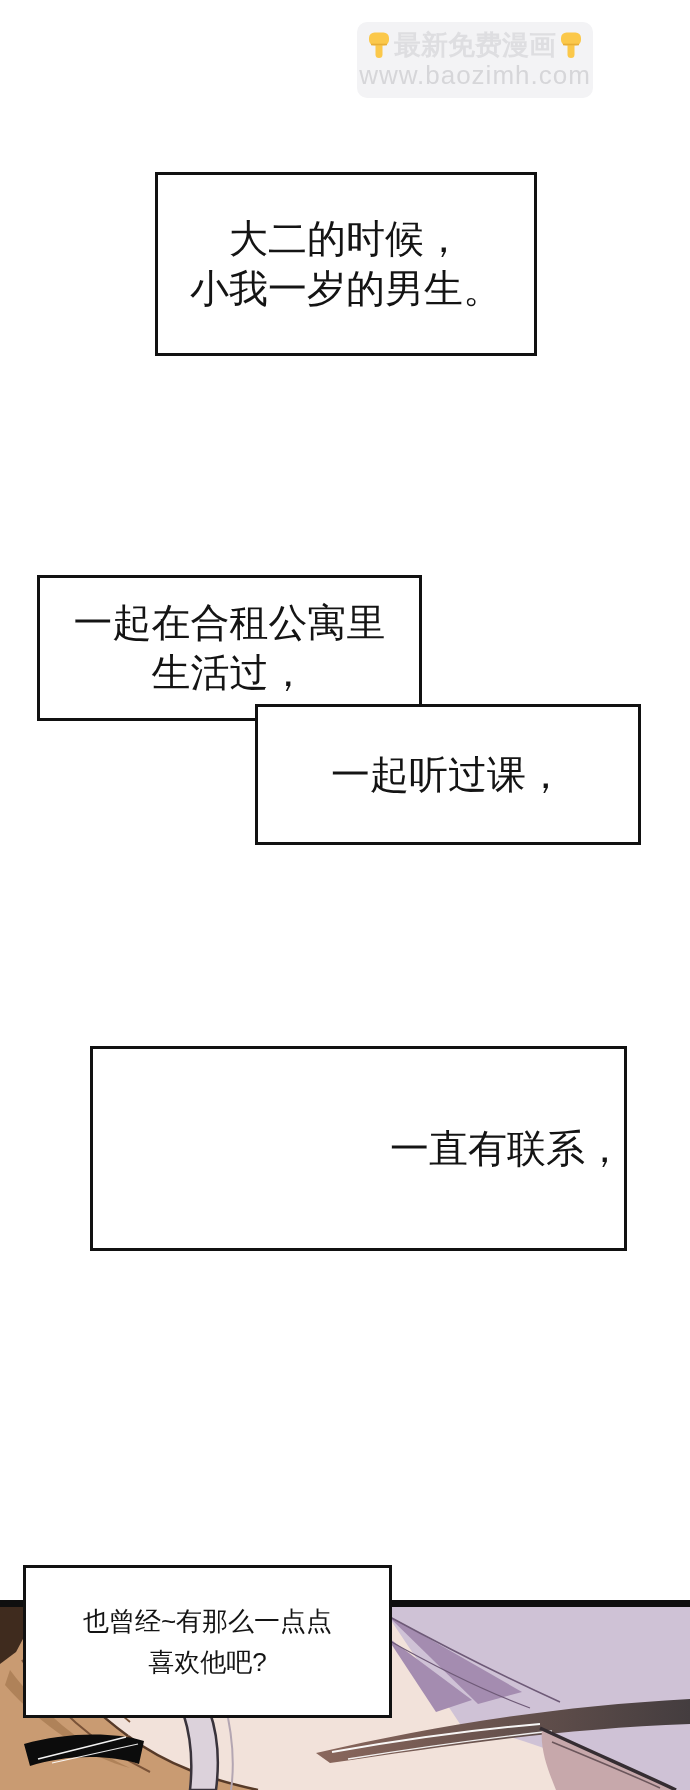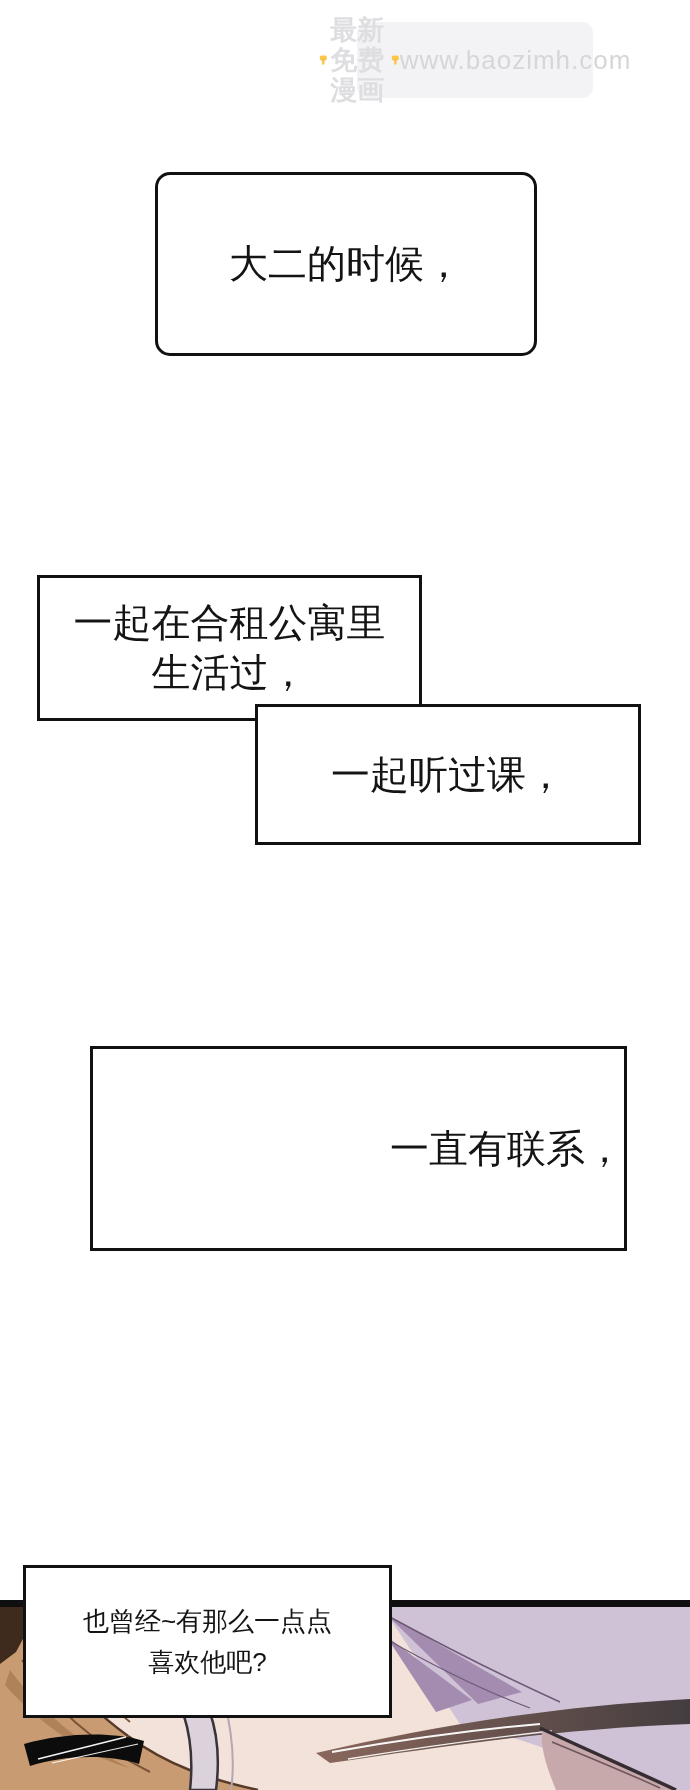--- a/index.html
+++ b/index.html
@@ -1,31 +1,31 @@
 <!DOCTYPE html>
 <html><head>
 <meta charset="utf-8">
 <style>
   html,body{margin:0;padding:0;background:#ffffff;}
   #page{position:relative;width:690px;height:1790px;background:#ffffff;overflow:hidden;
         font-family:"Liberation Sans","DejaVu Sans",sans-serif;}
 
   
   .wm{position:absolute;left:357px;top:22px;width:236px;height:76px;border-radius:10px;
-      display:flex;flex-direction:row;align-items:center;justify-content:center;}
+      display:flex;flex-direction:column;align-items:center;justify-content:center;}
   .wm-line1{display:flex;align-items:center;gap:3px;font-size:27px;font-weight:bold;line-height:30px;}
   .wm-line2{font-size:26px;line-height:30px;letter-spacing:1px;}
   .hand{width:24px;height:28px;display:block;}
 
   
   .nbox{position:absolute;background:#ffffff;border:3px solid #111111;box-sizing:border-box;
         display:flex;flex-direction:column;align-items:center;justify-content:center;
         text-align:center;color:#141414;font-size:39px;line-height:50px;font-weight:500;}
   .nbox span{display:block;white-space:nowrap;}
-  #box1{left:155px;top:172px;width:382px;height:184px;border-radius:15px;}
+  #box1{left:155px;top:172px;width:382px;height:184px;}
   #box2{left:37px;top:575px;width:385px;height:146px;}
   #box3{left:255px;top:704px;width:386px;height:141px;}
   #box4{left:90px;top:1046px;width:537px;height:205px;align-items:flex-end;}
   #box5{left:23px;top:1565px;width:369px;height:153px;font-size:26px;line-height:41px;z-index:5;}
 
   
   #panel{position:absolute;left:0;top:1600px;width:690px;height:190px;z-index:1;}
 </style>
 </head>
 <body>
@@ -89,20 +89,21 @@
 
     <path d="M24,144 C62,133 112,131 144,141 L139,164 C106,153 60,156 30,166 Z" fill="#0c0c0c"></path>
     <path d="M38,159 L126,137" stroke-width="1.6" opacity="0.95" fill="none" stroke="#ffffff"></path>
     <path d="M52,163 L138,144" stroke-width="1.2" opacity="0.9" fill="none" stroke="#ffffff"></path>
 
     <rect x="0" y="0" width="690" height="7" fill="#0f0f0f"></rect>
   </svg>
 
   <div class="nbox" id="box1">
     <span>大二的时候，</span>
+    <span>小我一岁的男生。</span>
   </div>
 
   <div class="nbox" id="box2">
     <span>一起在合租公寓里</span>
     <span>生活过，</span>
   </div>
 
   <div class="nbox" id="box3">
     <span>一起听过课，</span>
   </div>

